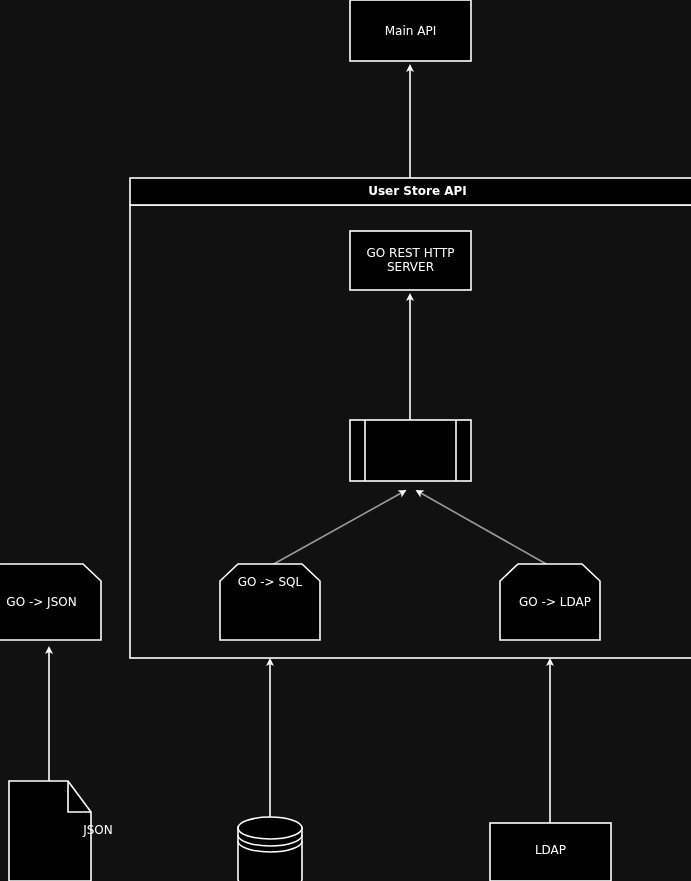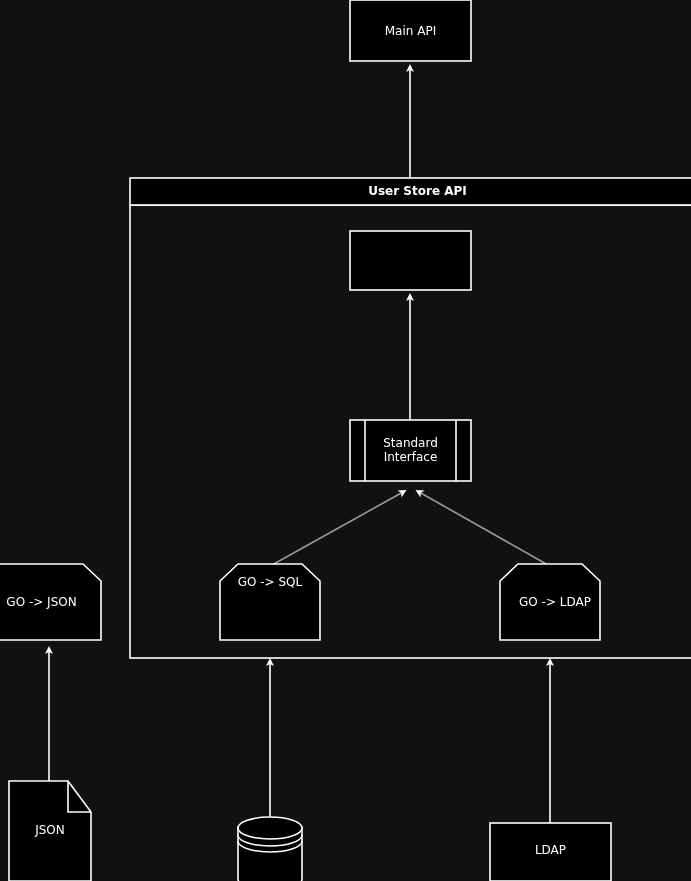--- a/index.html
+++ b/index.html
@@ -109,29 +109,29 @@
       <path d="M 238,841 A 32,11 0 0 0 302,841" fill="none" stroke="#ffffff" stroke-width="1.4"></path>
     </g>
 
     <rect x="490" y="823" width="121" height="58" fill="#000000" stroke="#ffffff" stroke-width="1.6"></rect>
   </svg>
 
   <div class="grouplabel" style="left:130px; top:184px; width:575px;">User Store API</div>
 
   <div class="nodelabel" style="left:350px; top:24px; width:121px;">Main API</div>
 
+  <div class="nodelabel" style="left:350px; top:246px; width:121px;">GO REST HTTP
+SERVER</div>
 
-  <div class="nodelabel" style="left:350px; top:436px; width:121px;">Standard
-Interface</div>
 
   <div class="nodelabel" style="left:-18px; top:595px; width:119px;">GO -&gt; JSON</div>
 
   <div class="nodelabel" style="left:220px; top:575px; width:100px;">GO -&gt; SQL</div>
 
   <div class="nodelabel" style="left:500px; top:595px; width:110px;">GO -&gt; LDAP</div>
 
-  <div class="nodelabel" style="left:9px; top:823px; width:82px;">JSON</div>
+  <div class="nodelabel" style="left:9px; top:823px; width:82px;padding-left:48px;">JSON</div>
 
   <div class="nodelabel" style="left:238px; top:851px; width:64px;margin-top:32px;">DB</div>
 
   <div class="nodelabel" style="left:490px; top:843px; width:121px;">LDAP</div>
 
 </div>
 
 </body></html>

